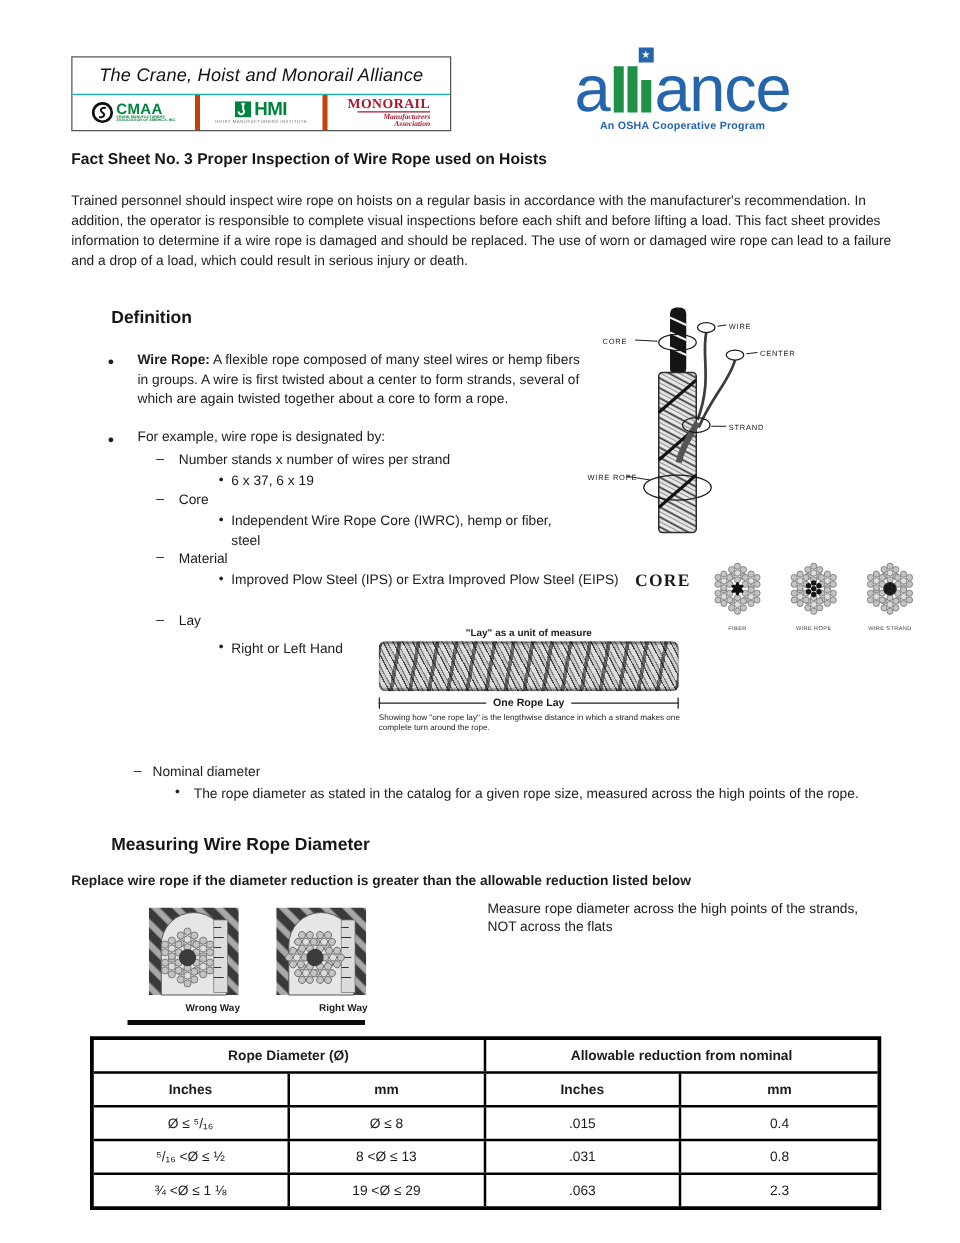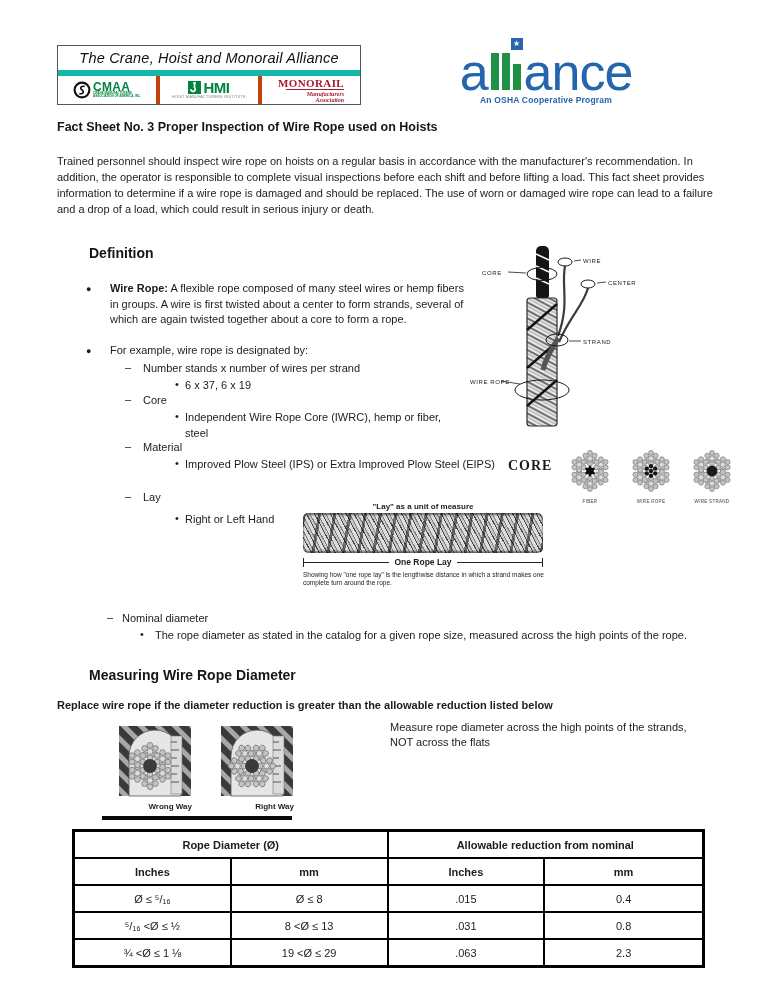--- a/index.html
+++ b/index.html
@@ -6,21 +6,21 @@
   html,body { background:#ffffff; }
   body {
     width:768px; height:994px; position:relative; overflow:hidden;
     font-family:"Liberation Sans","DejaVu Sans",sans-serif; color:#1c1c1c;
     -webkit-font-smoothing:antialiased;
   }
   .abs { position:absolute; }
 
   
   .hdr-box { left:57px; top:45px; width:304px; height:60px; border:1px solid #555; background:#fff; }
-  .hdr-title { height:30px; border-bottom:6px solid #14b8a6; display:flex; align-items:center; justify-content:center;
+  .hdr-title { height:30px; border-bottom:1px solid #14b8a6; display:flex; align-items:center; justify-content:center;
                font-style:italic; font-size:14.5px; color:#111; letter-spacing:.2px; }
   .logo-row { display:flex; height:28px; }
   .logo-cell { flex:1; display:flex; align-items:center; justify-content:center; border-right:4px solid #c2410c; padding:1px 2px; }
   .logo-cell:last-child { border-right:none; }
   .cmaa-wrap { display:flex; align-items:center; gap:2px; }
   .cmaa-txt { color:#00843d; font-weight:bold; font-size:12px; line-height:10px; letter-spacing:.3px; }
   .cmaa-sub { color:#00843d; font-size:3px; line-height:3.2px; font-weight:bold; }
   .hmi-wrap { display:flex; flex-direction:column; align-items:center; }
   .hmi-top { display:flex; align-items:center; gap:2px; }
   .hmi-txt { color:#00843d; font-weight:bold; font-size:15px; line-height:13px; letter-spacing:-.5px; }

